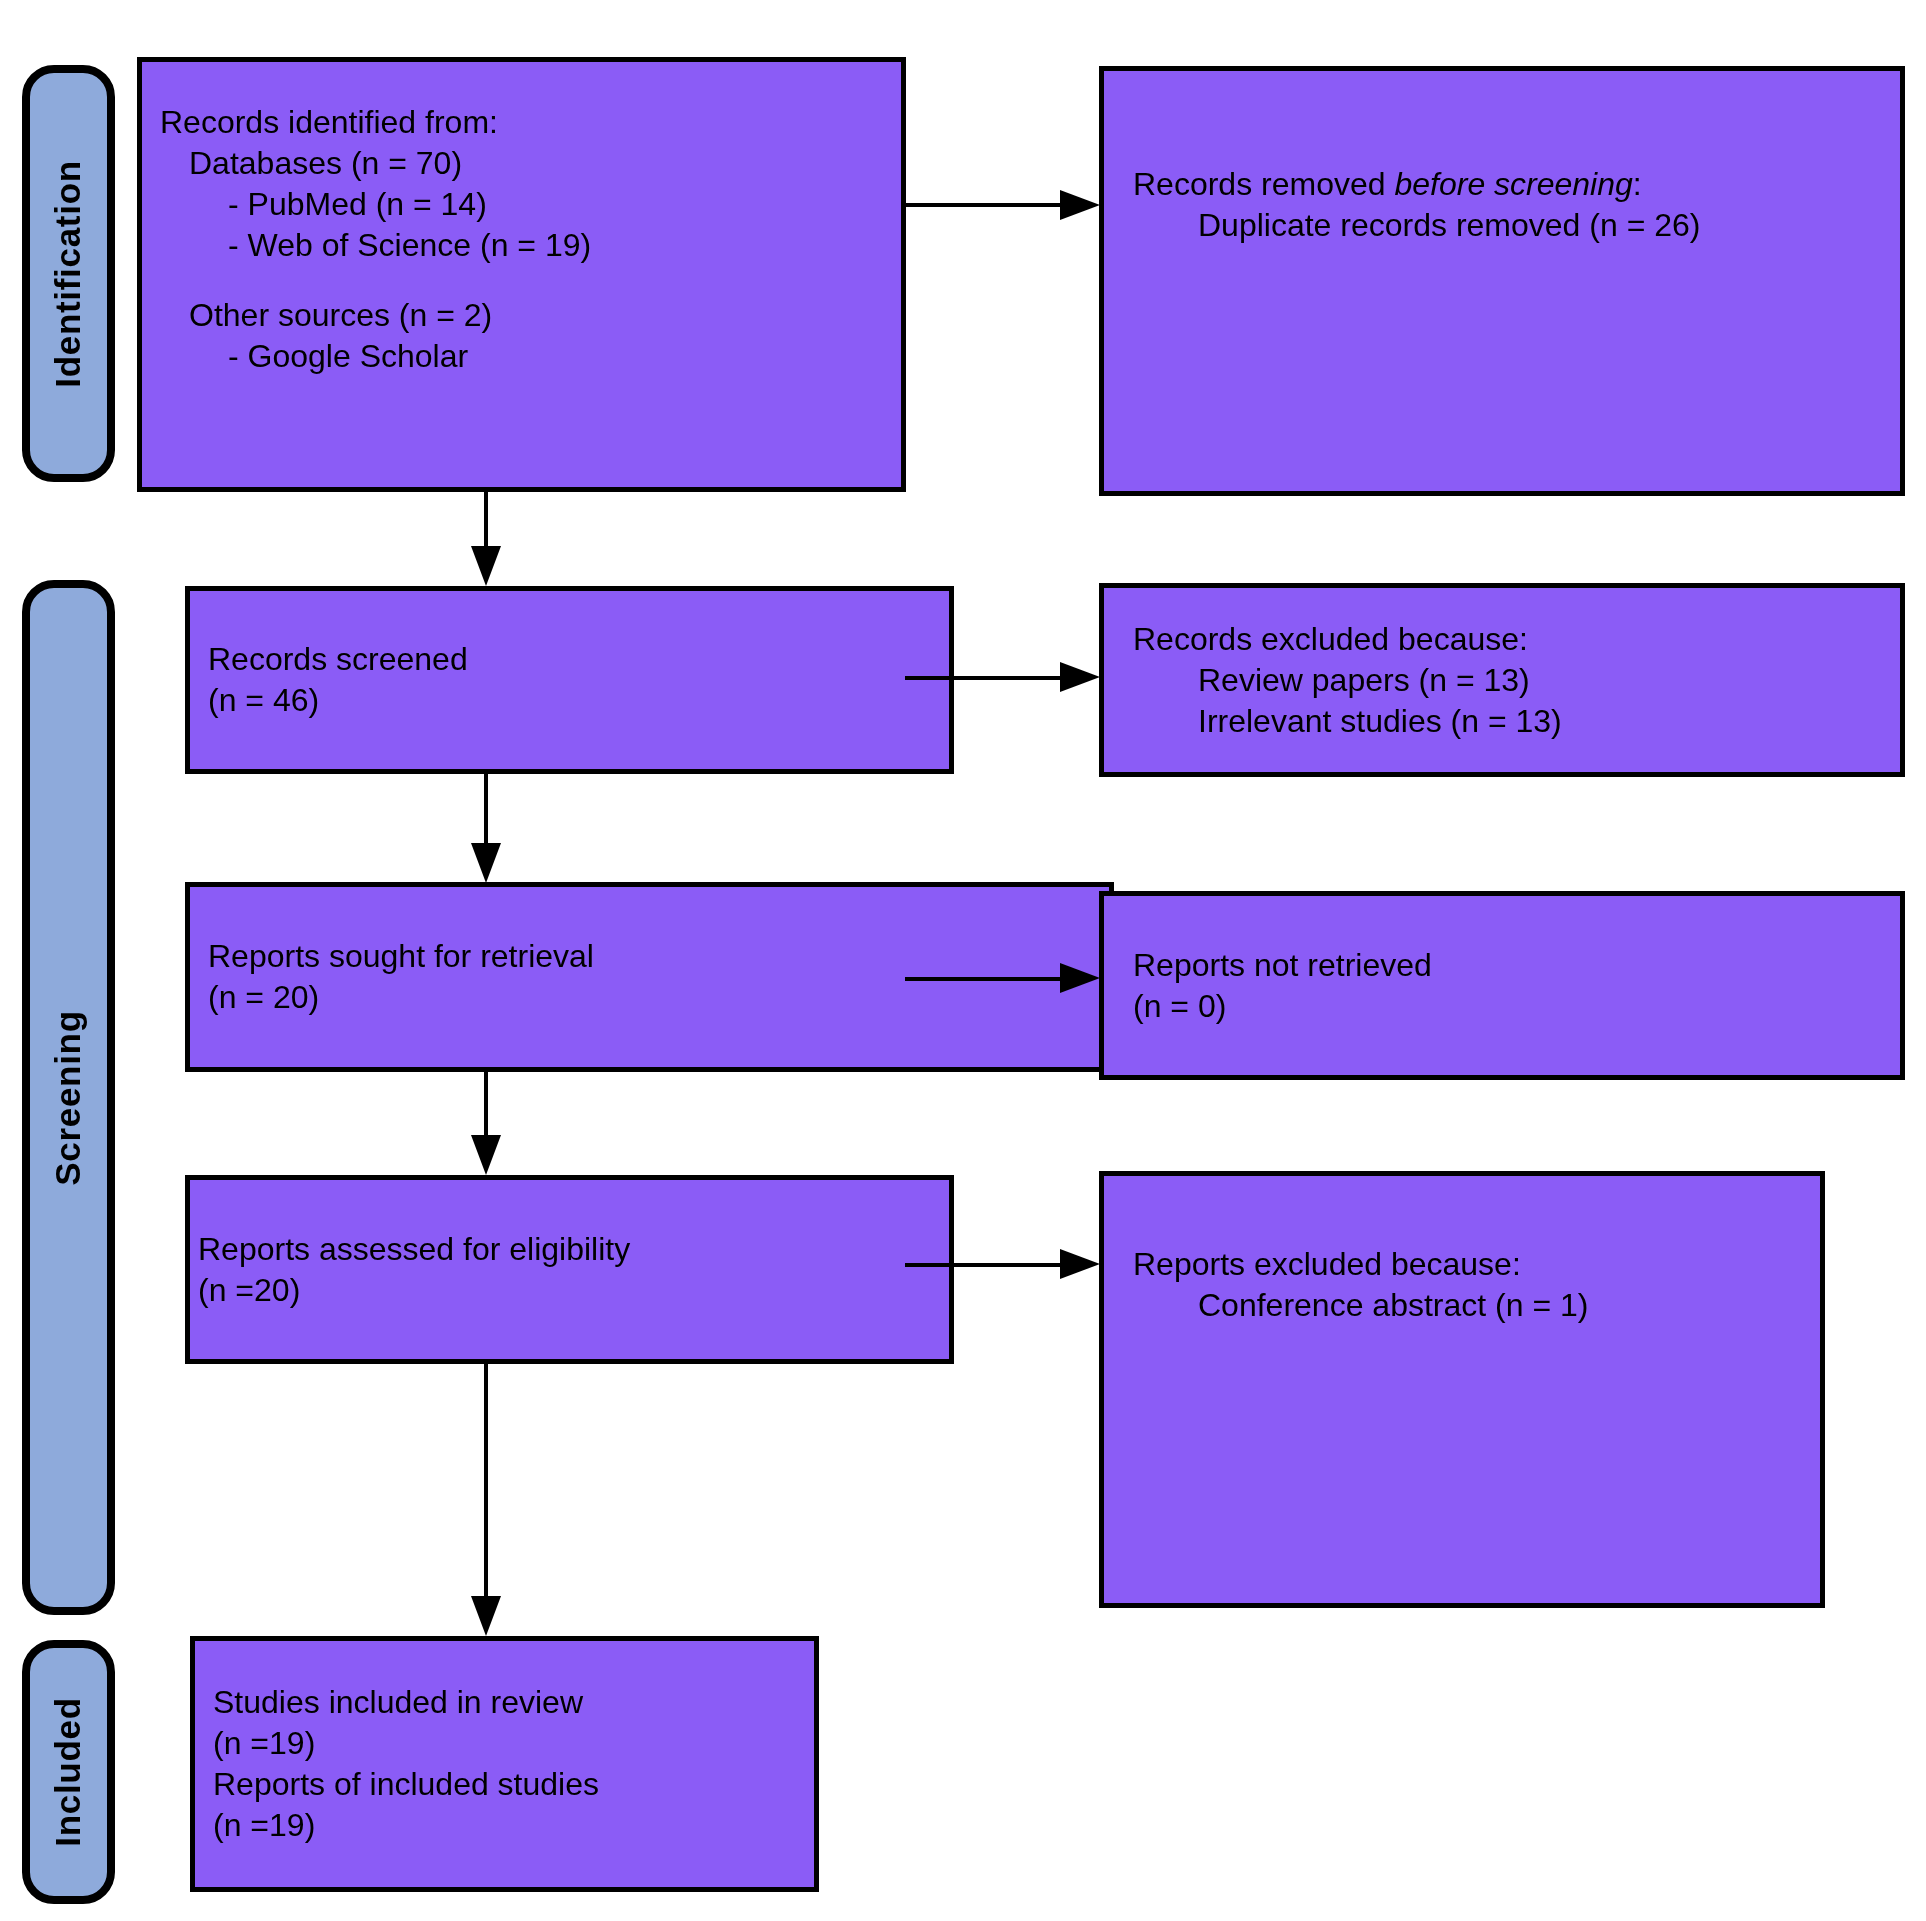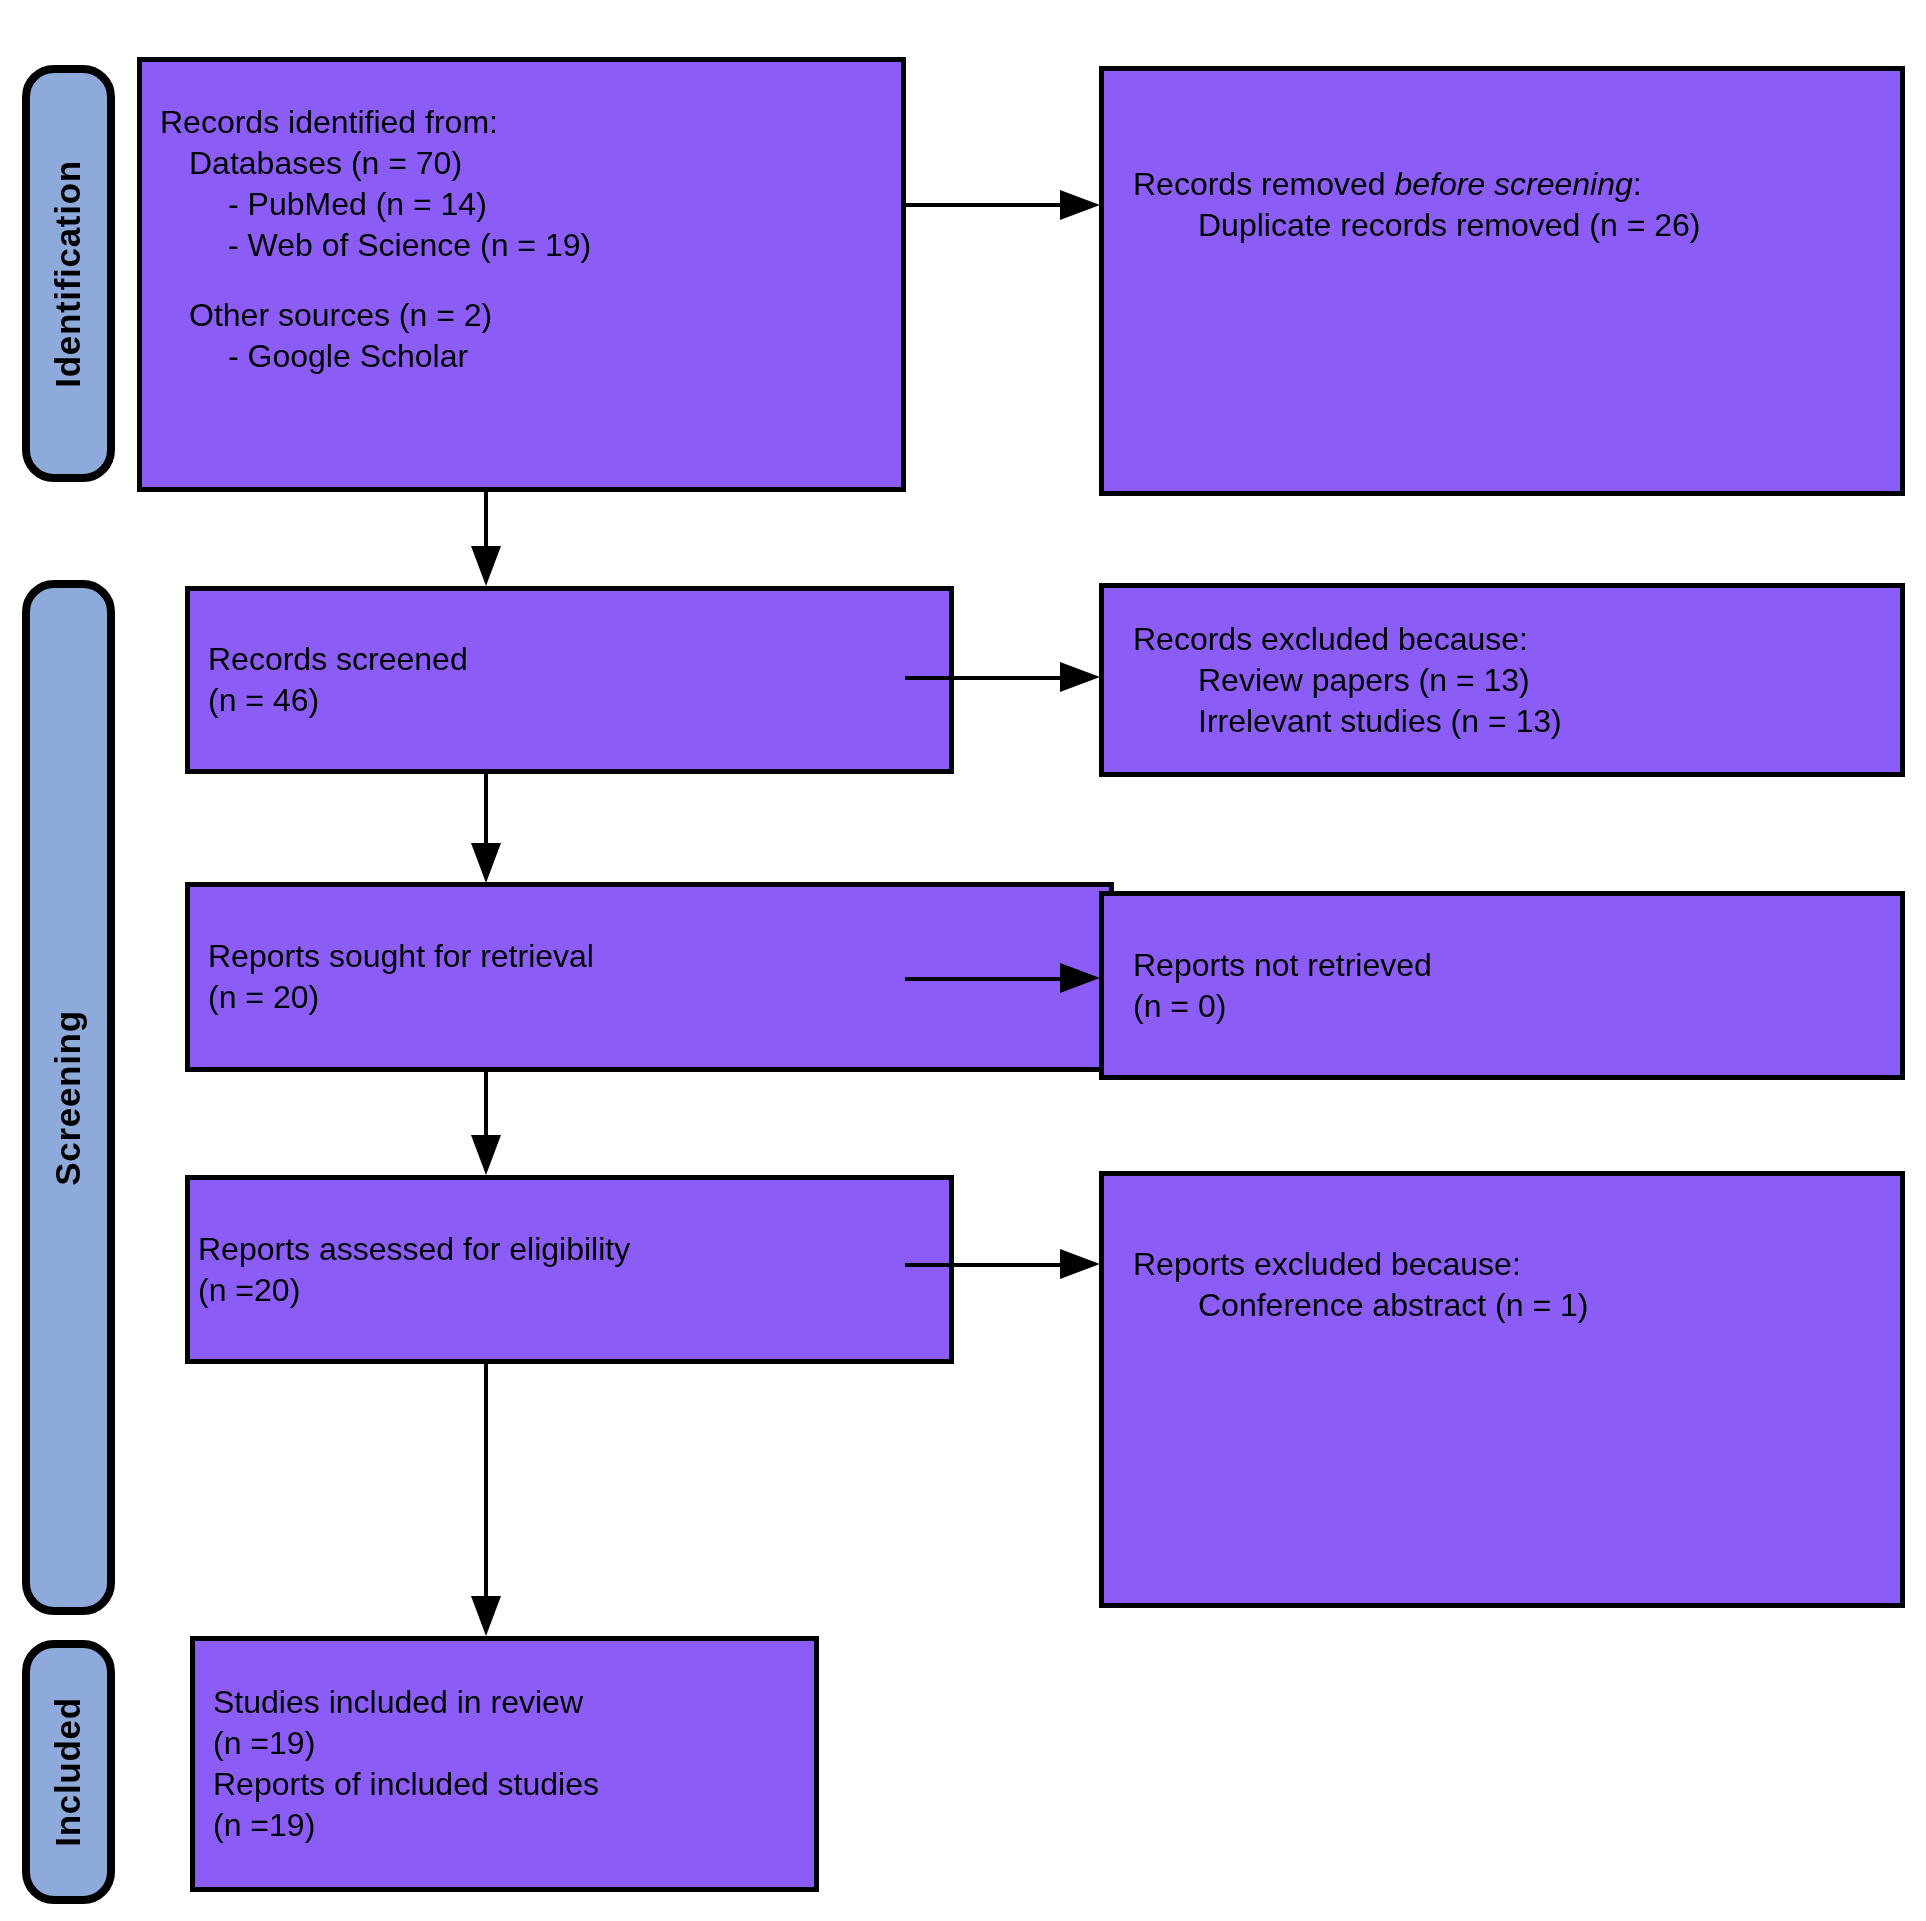--- a/index.html
+++ b/index.html
@@ -123,21 +123,21 @@
   <div class="fbox center-align r-center" style="left:1099px; top:891px; width:806px; height:189px;">
     <div class="line">Reports not retrieved</div>
     <div class="line">(n = 0)</div>
   </div>
 
   <div class="fbox center-align b-main" style="left:137px; top:1175px; width:769px; height:189px;padding-left:8px;">
     <div class="line">Reports assessed for eligibility</div>
     <div class="line">(n =20)</div>
   </div>
 
-  <div class="fbox top-align r-excluded2" style="left:1099px; top:1171px; width:806px; height:437px;">
+  <div class="fbox top-align r-excluded2" style="left:1099px; top:1171px; width:726px; height:437px;">
     <div class="line">Reports excluded because:</div>
     <div class="line indr">Conference abstract (n = 1)</div>
   </div>
 
   <div class="fbox center-align b-main" style="left:142px; top:1636px; width:629px; height:256px;">
     <div class="line">Studies included in review</div>
     <div class="line">(n =19)</div>
     <div class="line">Reports of included studies</div>
     <div class="line">(n =19)</div>
   </div>

